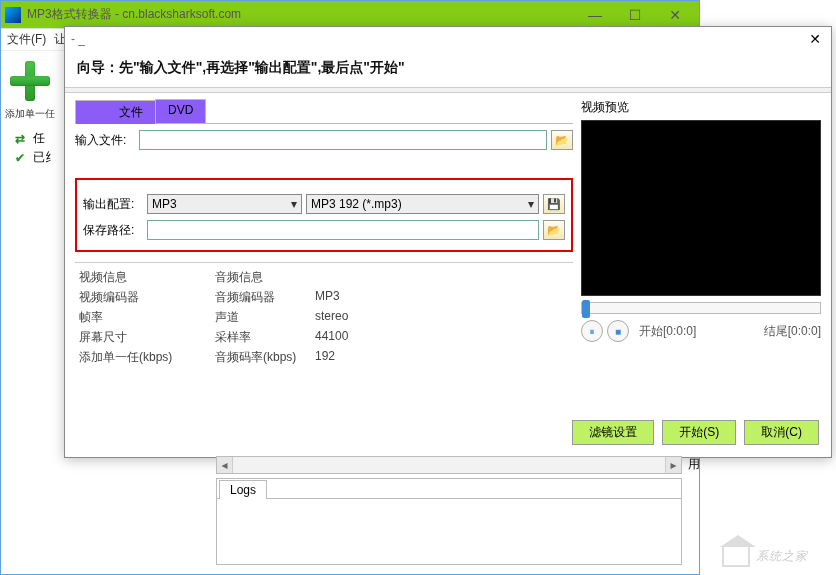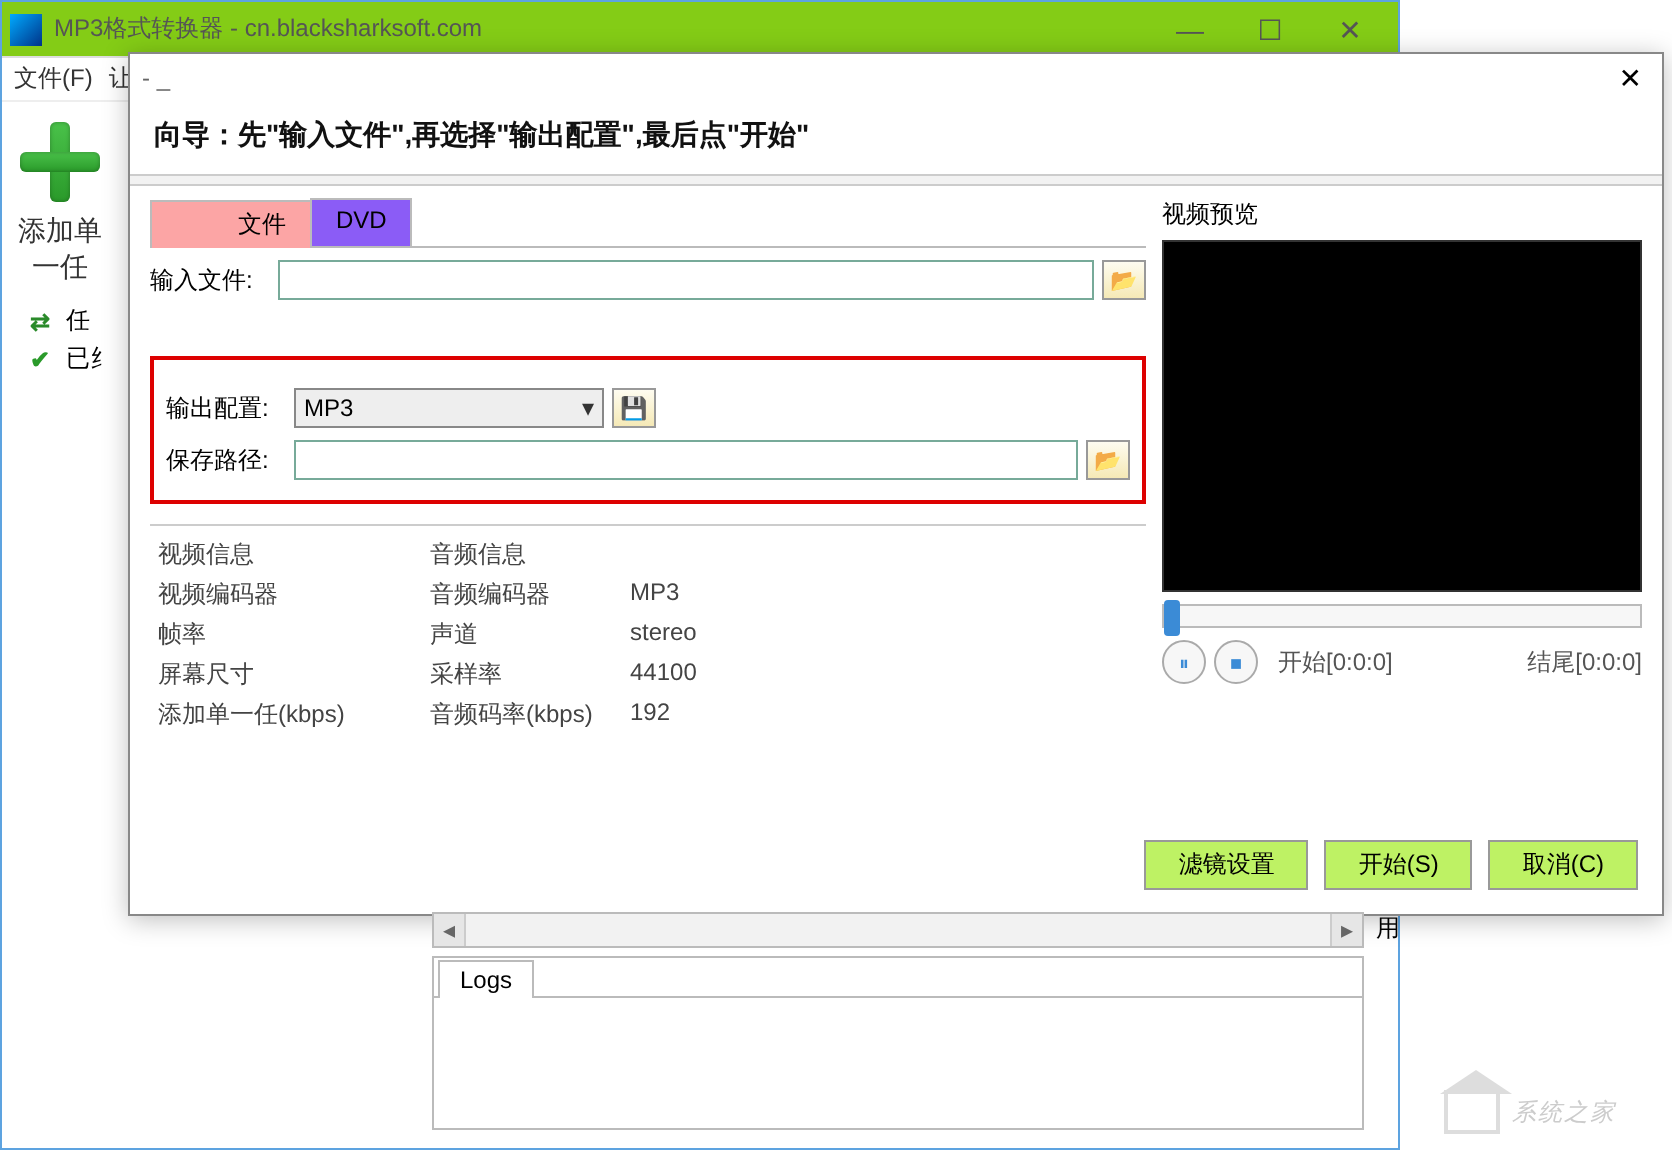--- a/index.html
+++ b/index.html
@@ -11,40 +11,40 @@
 .main-titlebar .title { color: #555; flex: 1; }
 .main-titlebar .ctrl { width: 40px; text-align: center; color: #555; cursor: pointer; font-size: 14px; }
 .main-menubar { height: 22px; display: flex; align-items: center; padding: 0 6px; gap: 8px; border-bottom: 1px solid #eee; }
 .main-menubar span { color: #333; cursor: pointer; }
 .main-body { display: flex; height: calc(100% - 52px); }
 .main-toolbar { width: 58px; padding: 4px; text-align: center; }
 .plus-icon { width: 44px; height: 44px; margin: 4px auto; position: relative; }
 .plus-icon::before, .plus-icon::after { content:""; position:absolute; background: linear-gradient(#4ac24a,#2a9a2a); border-radius:3px; box-shadow: inset 0 0 2px rgba(0,0,0,.3); }
 .plus-icon::before { left:17px; top:2px; width:10px; height:40px; }
 .plus-icon::after { top:17px; left:2px; height:10px; width:40px; }
-.main-toolbar .lbl { font-size:14px; color:#333; }
+.main-toolbar .lbl { font-size:10px; color:#333; }
 .main-tree { padding: 4px 2px; font-size:12px; }
 .tree-item { display:flex; align-items:center; gap:4px; padding:1px 0 1px 12px; }
 .tree-icon { width:14px; height:14px; display:inline-block; }
 .arrows-icon::before { content:"⇄"; color:#2a8a2a; font-weight:bold; }
 .check-icon::before { content:"✔"; color:#2a9a2a; font-weight:bold; }
 
 .dialog { position:absolute; top:26px; left:64px; width:768px; height:432px; background:#fff; border:1px solid #888; box-shadow: 0 2px 12px rgba(0,0,0,.25); display:flex; flex-direction:column; }
 .dlg-titlebar { height:24px; display:flex; align-items:center; justify-content:space-between; padding:0 6px; }
 .dlg-titlebar .t { color:#666; }
 .dlg-close { cursor:pointer; font-size:14px; padding:0 4px; }
 .dlg-heading { padding: 8px 12px 10px; font-size:14px; font-weight:bold; color:#111; }
 .dlg-divider { height:6px; border-top:1px solid #ccc; border-bottom:1px solid #ccc; background:#f2f2f2; margin:0; }
 .dlg-content { flex:1; display:flex; padding:6px 10px 0; gap:8px; }
 .left-col { flex:1; display:flex; flex-direction:column; }
 .right-col { width:240px; display:flex; flex-direction:column; }
 
 .tabs { display:flex; border-bottom:1px solid #bbb; }
 .tab { padding:3px 12px; border:1px solid #bbb; border-bottom:none; margin-right:-1px; background:#8b5cf6; cursor:pointer; }
-.tab.active { background:#fca5a5; position:relative; top:1px;padding-left:43px; }
+.tab.active { background:#8b5cf6; position:relative; top:1px;padding-left:43px; }
 
 .row { display:flex; align-items:center; margin-top:6px; gap:4px; }
 .row label { width:60px; }
 .text-input { flex:1; height:20px; border:1px solid #7a9; background:#fff; padding:0 4px; }
 .icon-btn { width:22px; height:20px; border:1px solid #999; background:linear-gradient(#fefcf0,#f5e9b6); display:flex; align-items:center; justify-content:center; cursor:pointer; }
 .folder-glyph::before { content:"📂"; font-size:11px; }
 .disk-glyph::before { content:"💾"; font-size:11px; }
 
 .red-box { border:2px solid #d00; padding:8px 6px 10px; margin-top:28px; }
 .red-box .row label { width:60px; }
@@ -142,20 +142,24 @@
           </div>
       </div>
 
       <div class="red-box">
         <div class="row">
           <label>输出配置:</label>
           <div class="select sel1">
             <span>MP3</span>
               <span class="arrow"></span>
           </div>
+          <div class="select sel2">
+            <span>MP3 192 (*.mp3)</span>
+              <span class="arrow"></span>
+          </div>
           <div class="icon-btn">
               <span class="disk-glyph"></span>
             </div>
         </div>
         <div class="row">
           <label>保存路径:</label>
           <input class="text-input" value="" style="">
           <div class="icon-btn">
               <span class="folder-glyph"></span>
             </div>

